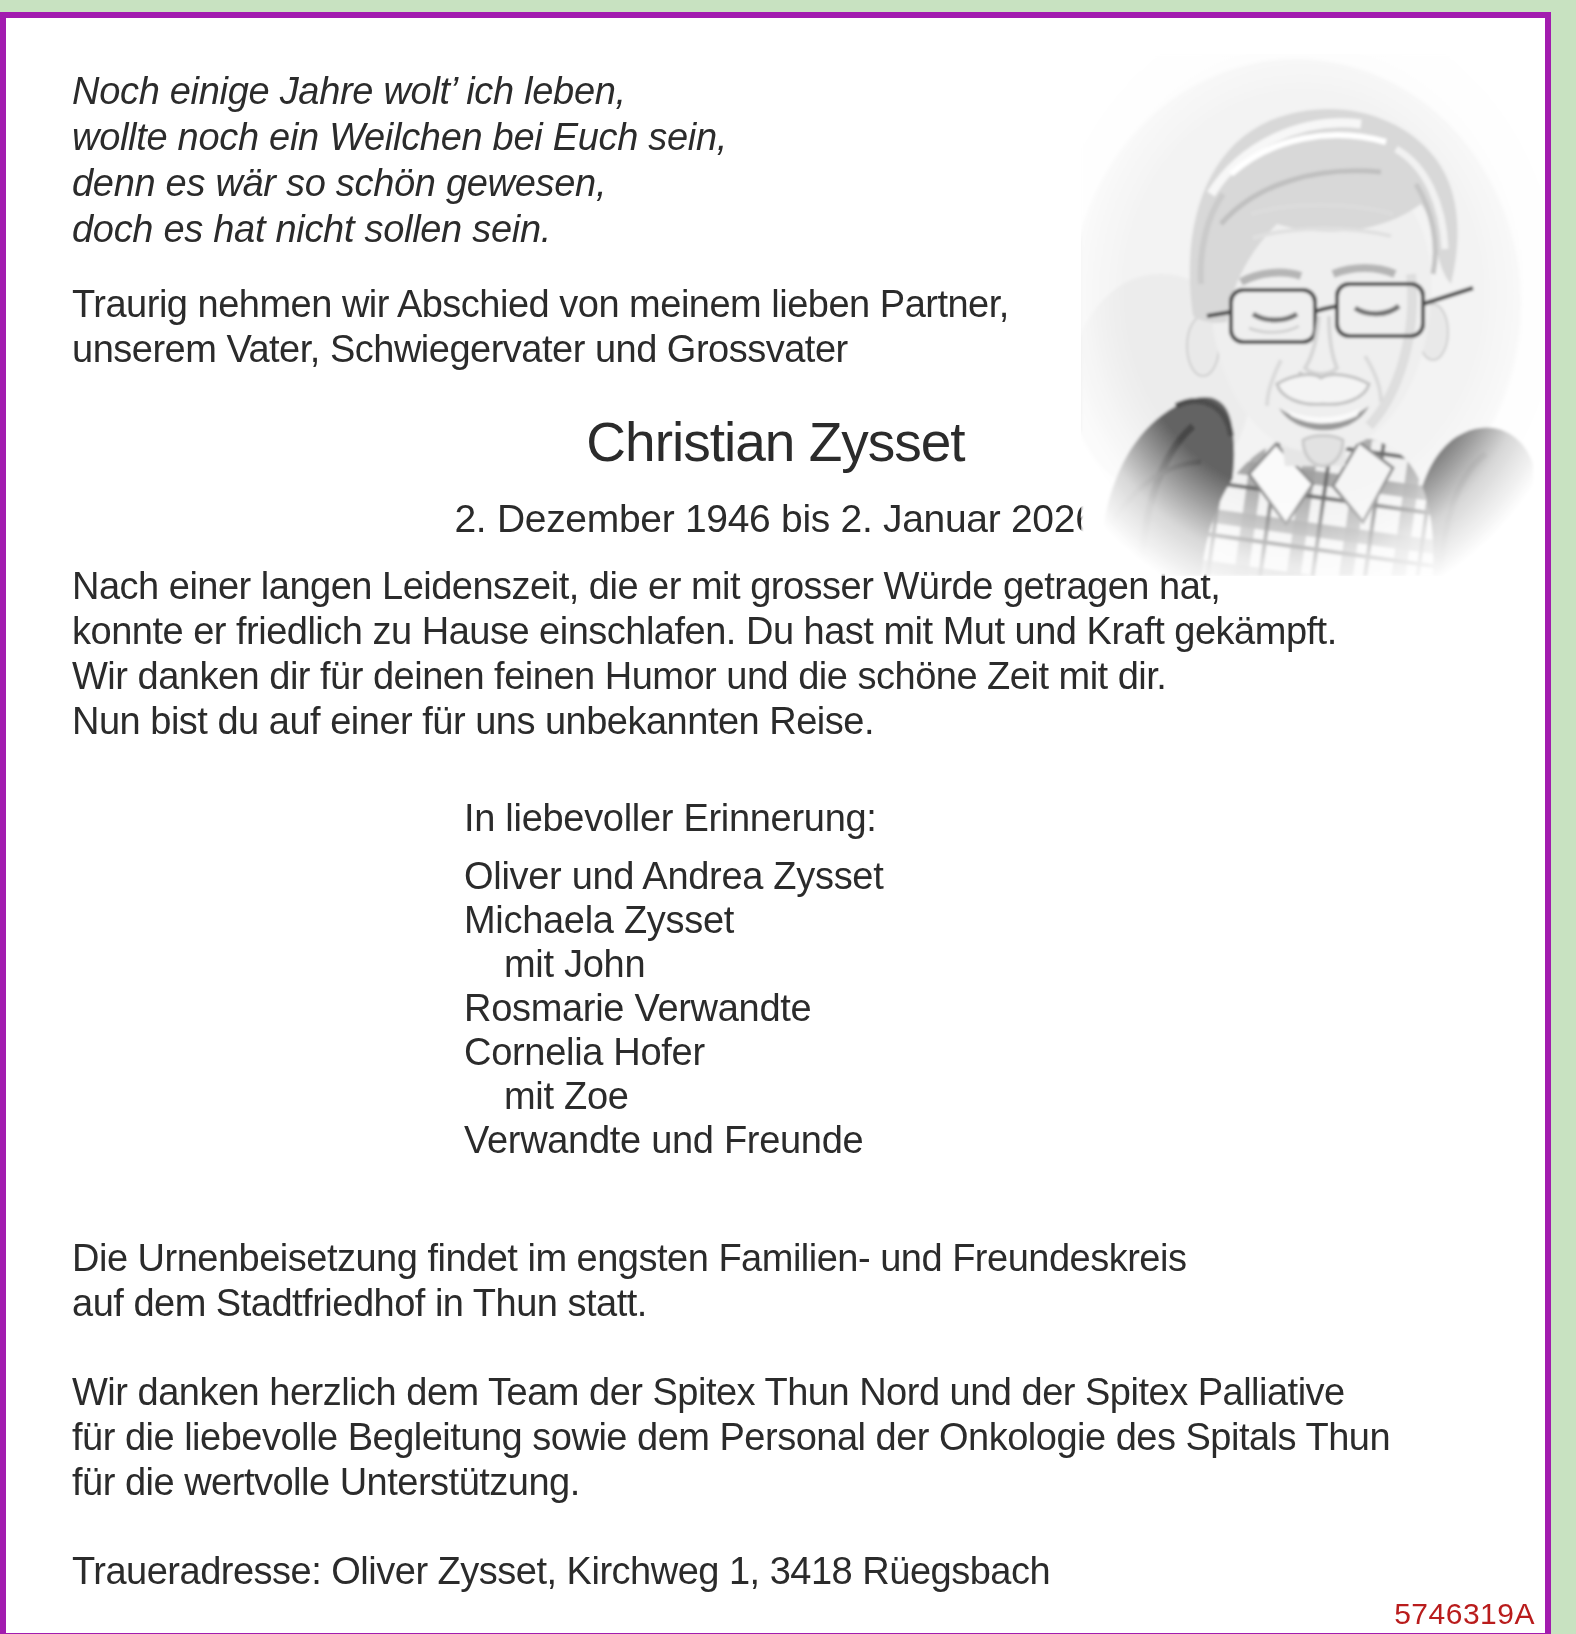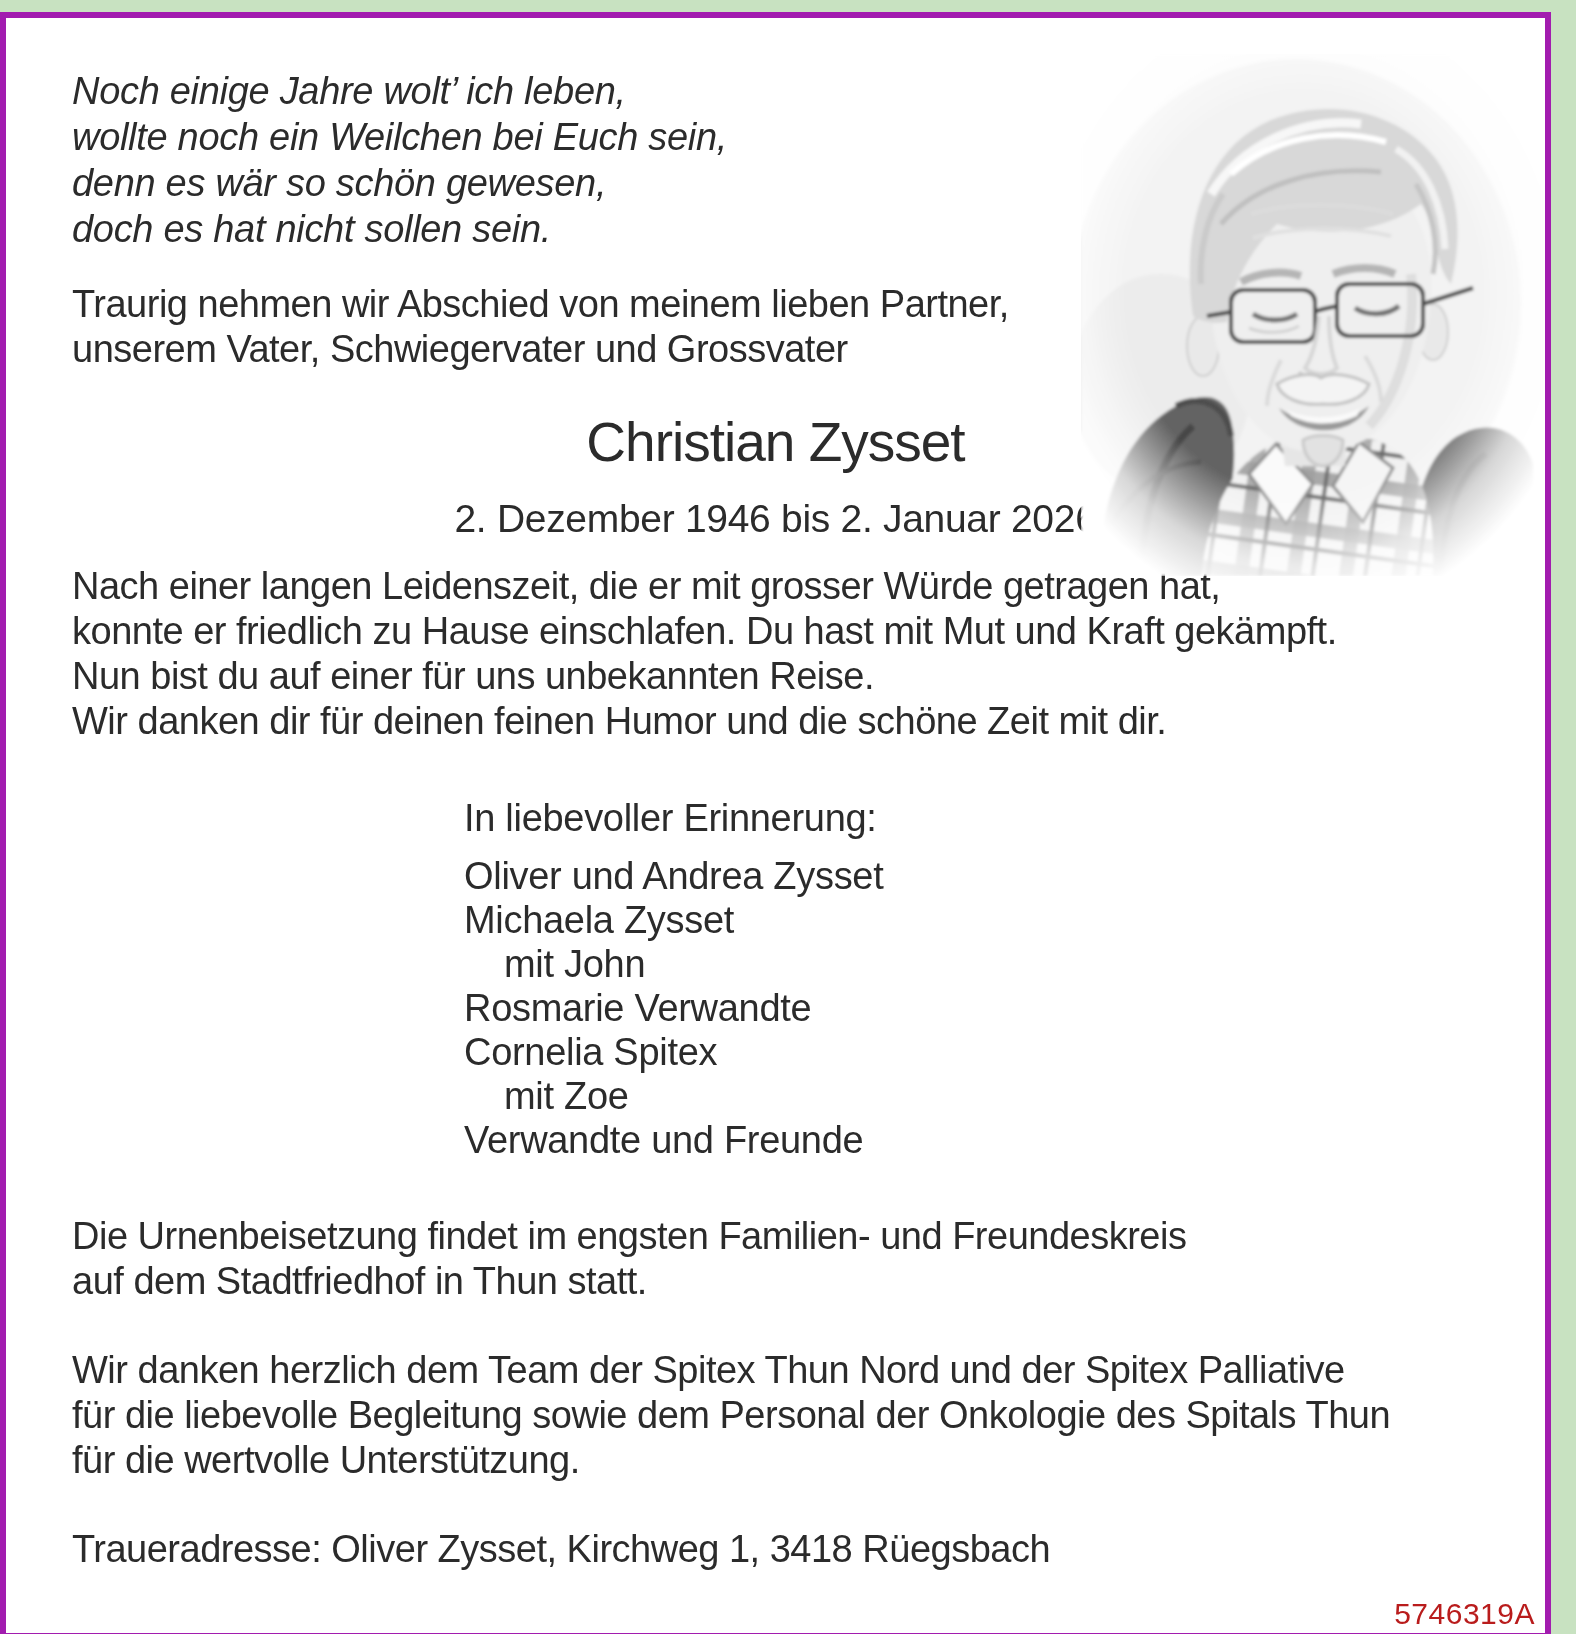--- a/index.html
+++ b/index.html
@@ -71,21 +71,21 @@
   .obituary { margin-top: 22px; }
   .remembrance {
     margin-top: 52px;
     margin-left: 392px;
     font-size: 38px;
     line-height: 44px;
     letter-spacing: -0.3px;
   }
   .remembrance .names { margin-top: 14px; }
   .remembrance .indent { padding-left: 40px; }
-  .burial { margin-top: 52px; }
+  .burial { margin-top: 74px; }
   .thanks { margin-top: 44px; }
   .address { margin-top: 44px; }
   .ref-code {
     position: absolute;
     right: 10px;
     bottom: 2px;
     font-size: 30px;
     letter-spacing: 0.5px;
     color: #b91c1c;
     font-family: "Liberation Sans", sans-serif;
@@ -199,32 +199,32 @@
       <div class="line">Traurig nehmen wir Abschied von meinem lieben Partner,</div>
       <div class="line">unserem Vater, Schwiegervater und Grossvater</div>
     </div>
 
     <div class="deceased-name">Christian Zysset</div>
     <div class="deceased-dates">2. Dezember 1946 bis 2. Januar 2026</div>
 
     <div class="para obituary">
       <div class="line">Nach einer langen Leidenszeit, die er mit grosser Würde getragen hat,</div>
       <div class="line">konnte er friedlich zu Hause einschlafen. Du hast mit Mut und Kraft gekämpft.</div>
+      <div class="line">Wir danken dir für deinen feinen Humor und die schöne Zeit mit dir.</div>
       <div class="line">Nun bist du auf einer für uns unbekannten Reise.</div>
-      <div class="line">Wir danken dir für deinen feinen Humor und die schöne Zeit mit dir.</div>
     </div>
 
     <div class="remembrance">
       <div class="line">In liebevoller Erinnerung:</div>
       <div class="names">
         <div class="line">Oliver und Andrea Zysset</div>
         <div class="line">Michaela Zysset</div>
         <div class="line indent">mit John</div>
         <div class="line">Rosmarie Verwandte</div>
-        <div class="line">Cornelia Spitex</div>
+        <div class="line">Cornelia Hofer</div>
         <div class="line indent">mit Zoe</div>
         <div class="line">Verwandte und Freunde</div>
       </div>
     </div>
 
     <div class="para burial">
       <div class="line">Die Urnenbeisetzung findet im engsten Familien- und Freundeskreis</div>
       <div class="line">auf dem Stadtfriedhof in Thun statt.</div>
     </div>
 

